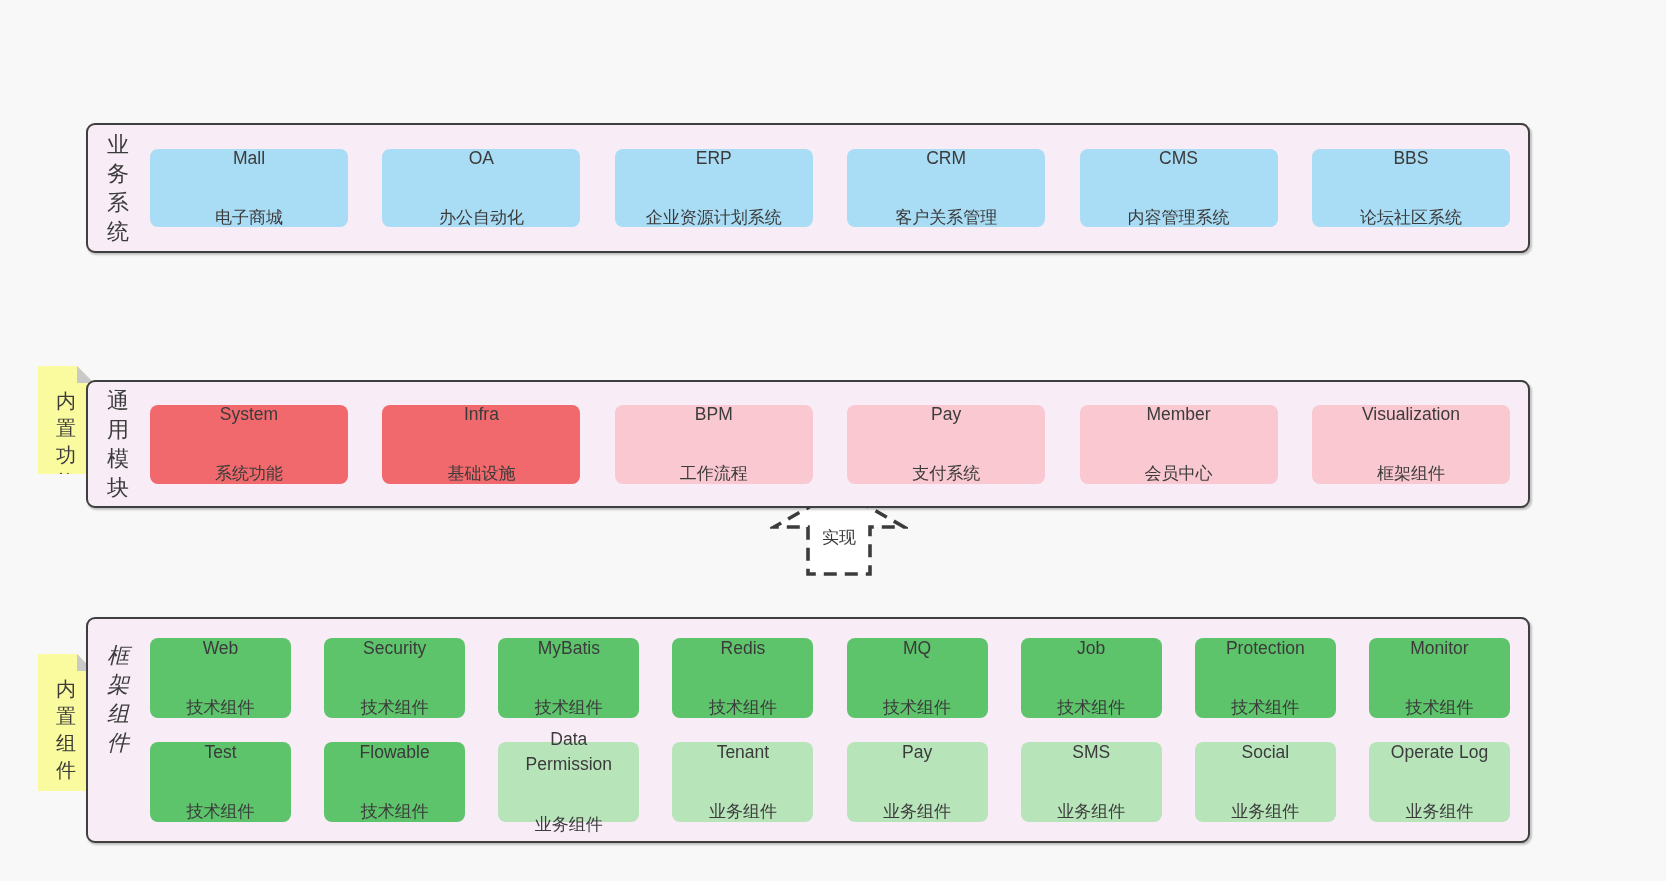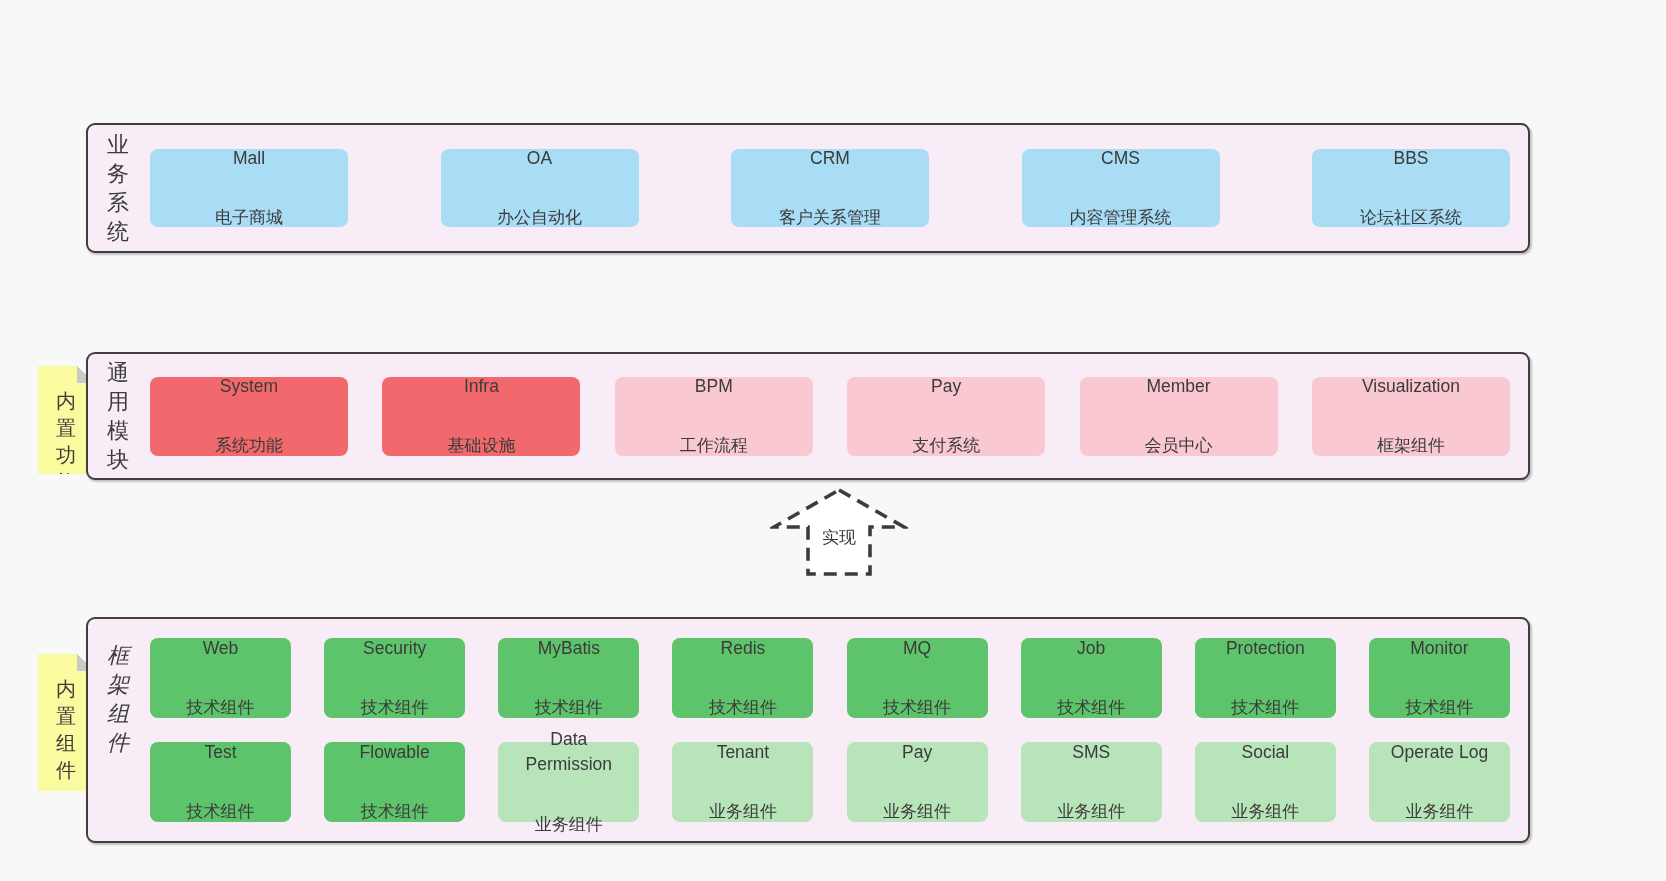--- a/index.html
+++ b/index.html
@@ -11,21 +11,21 @@
   }
   *{box-sizing:border-box;}
   body{margin:0;background:var(--canvas_bg);
        font-family:"Liberation Sans","DejaVu Sans",sans-serif;color:var(--text);}
   .stage{position:relative;width:1666px;height:881px;background:var(--canvas_bg);overflow:hidden;}
 
   .layer{position:absolute;left:86px;width:1444px;background:var(--layer_bg);
          border:2px solid var(--layer_border);border-radius:9px;
          box-shadow:1.5px 2px 2px rgba(0,0,0,.22);z-index:2;}
   .layer-1{top:123px;height:130px;}
-  .layer-2{top:352px;height:128px;}
+  .layer-2{top:380px;height:128px;}
   .layer-3{top:617px;height:226px;}
 
   .side-label{position:absolute;left:16px;top:50%;transform:translateY(-50%);
               width:28px;font-size:22px;line-height:29px;text-align:center;
               letter-spacing:0;word-break:break-all;}
   .layer-3 .side-label{top:22px;transform:none;font-style:italic;}
 
   .rows{position:absolute;left:0;top:0;right:0;bottom:0;
         display:flex;flex-direction:column;justify-content:center;gap:24px;}
   .row{display:flex;justify-content:space-between;padding:0 18px 0 62px;}
@@ -71,20 +71,24 @@
       <div class="row">
           <div class="box blue">
     <div class="box-title">Mall</div>
     <div class="box-subtitle">电子商城</div>
   </div>
           <div class="box blue">
     <div class="box-title">OA</div>
     <div class="box-subtitle">办公自动化</div>
   </div>
           <div class="box blue">
+    <div class="box-title">ERP</div>
+    <div class="box-subtitle">企业资源计划系统</div>
+  </div>
+          <div class="box blue">
     <div class="box-title">CRM</div>
     <div class="box-subtitle">客户关系管理</div>
   </div>
           <div class="box blue">
     <div class="box-title">CMS</div>
     <div class="box-subtitle">内容管理系统</div>
   </div>
           <div class="box blue">
     <div class="box-title">BBS</div>
     <div class="box-subtitle">论坛社区系统</div>

